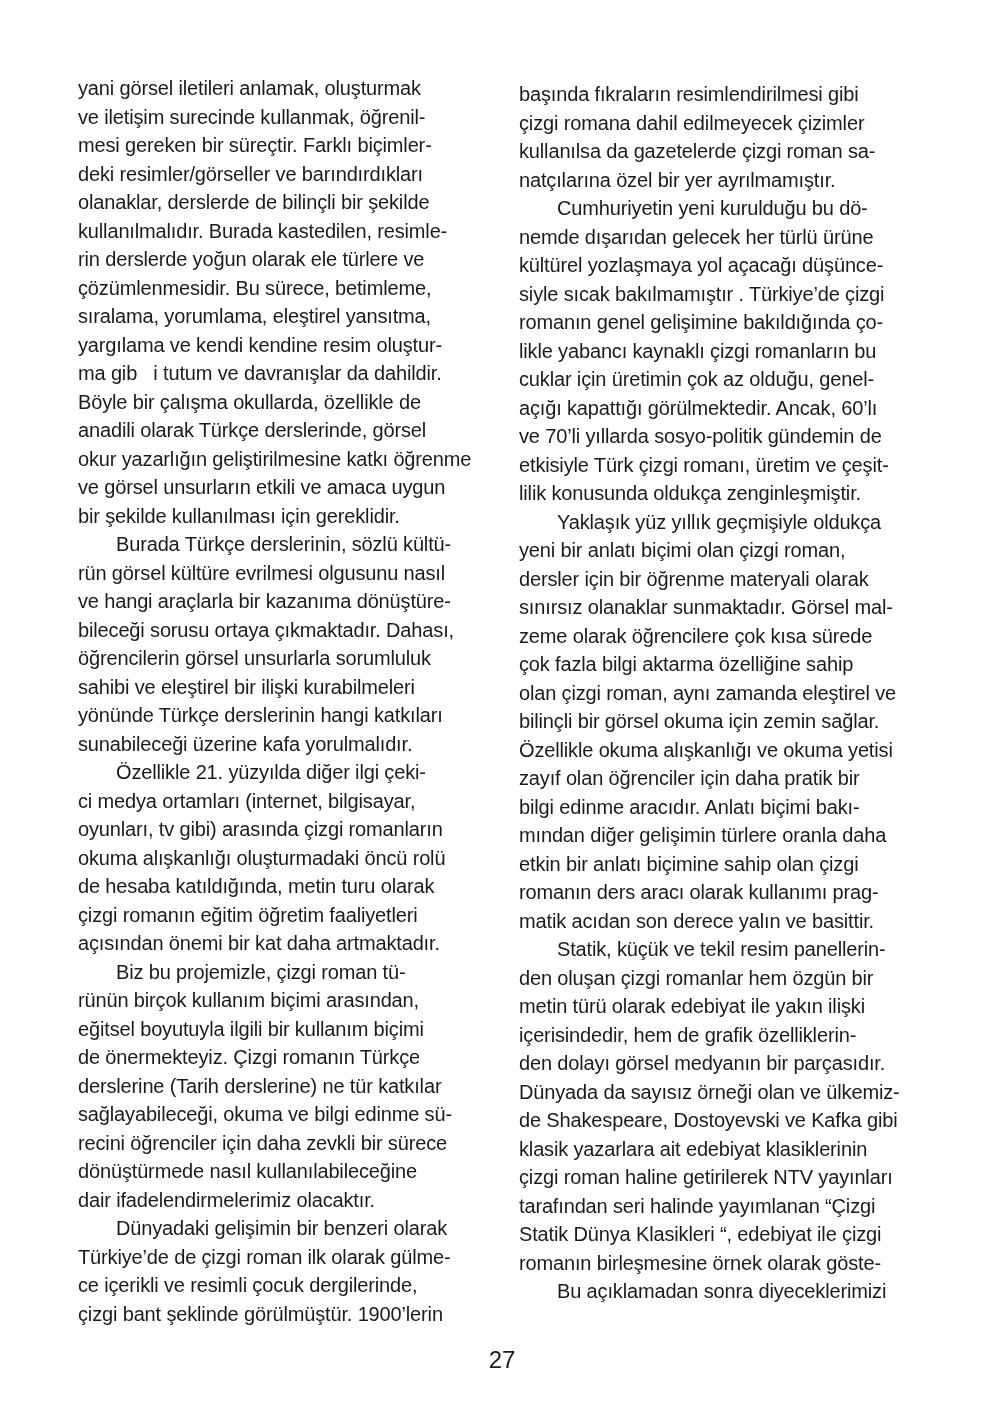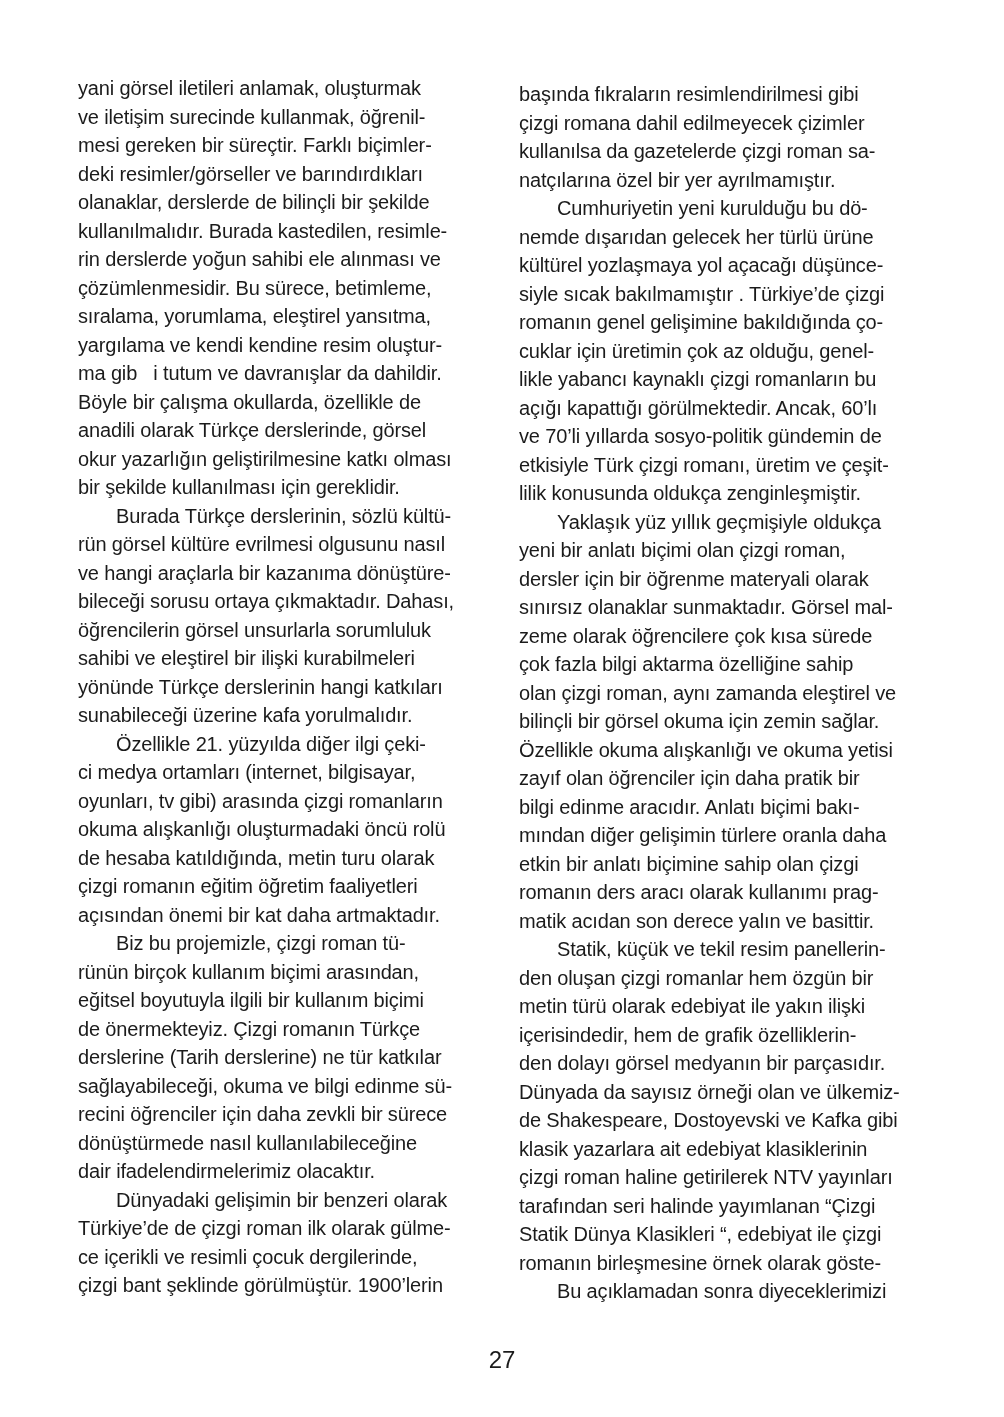--- a/index.html
+++ b/index.html
@@ -50,28 +50,29 @@
 
 <div class="page">
   <div class="column col-left">
       <div class="paragraph">
         <div class="line">yani görsel iletileri anlamak, oluşturmak</div>
         <div class="line">ve iletişim surecinde kullanmak, öğrenil-</div>
         <div class="line">mesi gereken bir süreçtir. Farklı biçimler-</div>
         <div class="line">deki resimler/görseller ve barındırdıkları</div>
         <div class="line">olanaklar, derslerde de bilinçli bir şekilde</div>
         <div class="line">kullanılmalıdır. Burada kastedilen, resimle-</div>
-        <div class="line">rin derslerde yoğun sahibi ele alınması ve</div>
+        <div class="line">rin derslerde yoğun olarak ele türlere ve</div>
         <div class="line">çözümlenmesidir. Bu sürece, betimleme,</div>
         <div class="line">sıralama, yorumlama, eleştirel yansıtma,</div>
         <div class="line">yargılama ve kendi kendine resim oluştur-</div>
         <div class="line">ma gib   i tutum ve davranışlar da dahildir.</div>
         <div class="line">Böyle bir çalışma okullarda, özellikle de</div>
         <div class="line">anadili olarak Türkçe derslerinde, görsel</div>
-        <div class="line">okur yazarlığın geliştirilmesine katkı olması</div>
+        <div class="line">okur yazarlığın geliştirilmesine katkı öğrenme</div>
+        <div class="line">ve görsel unsurların etkili ve amaca uygun</div>
         <div class="line">bir şekilde kullanılması için gereklidir.</div>
       </div>
       <div class="paragraph">
         <div class="line indent">Burada Türkçe derslerinin, sözlü kültü-</div>
         <div class="line">rün görsel kültüre evrilmesi olgusunu nasıl</div>
         <div class="line">ve hangi araçlarla bir kazanıma dönüştüre-</div>
         <div class="line">bileceği sorusu ortaya çıkmaktadır. Dahası,</div>
         <div class="line">öğrencilerin görsel unsurlarla sorumluluk</div>
         <div class="line">sahibi ve eleştirel bir ilişki kurabilmeleri</div>
         <div class="line">yönünde Türkçe derslerinin hangi katkıları</div>
@@ -110,22 +111,22 @@
         <div class="line">çizgi romana dahil edilmeyecek çizimler</div>
         <div class="line">kullanılsa da gazetelerde çizgi roman sa-</div>
         <div class="line">natçılarına özel bir yer ayrılmamıştır.</div>
       </div>
       <div class="paragraph">
         <div class="line indent">Cumhuriyetin yeni kurulduğu bu dö-</div>
         <div class="line">nemde dışarıdan gelecek her türlü ürüne</div>
         <div class="line">kültürel yozlaşmaya yol açacağı düşünce-</div>
         <div class="line">siyle sıcak bakılmamıştır . Türkiye’de çizgi</div>
         <div class="line">romanın genel gelişimine bakıldığında ço-</div>
+        <div class="line">likle yabancı kaynaklı çizgi romanların bu</div>
         <div class="line">cuklar için üretimin çok az olduğu, genel-</div>
-        <div class="line">likle yabancı kaynaklı çizgi romanların bu</div>
         <div class="line">açığı kapattığı görülmektedir. Ancak, 60’lı</div>
         <div class="line">ve 70’li yıllarda sosyo-politik gündemin de</div>
         <div class="line">etkisiyle Türk çizgi romanı, üretim ve çeşit-</div>
         <div class="line">lilik konusunda oldukça zenginleşmiştir.</div>
       </div>
       <div class="paragraph">
         <div class="line indent">Yaklaşık yüz yıllık geçmişiyle oldukça</div>
         <div class="line">yeni bir anlatı biçimi olan çizgi roman,</div>
         <div class="line">dersler için bir öğrenme materyali olarak</div>
         <div class="line">sınırsız olanaklar sunmaktadır. Görsel mal-</div>

